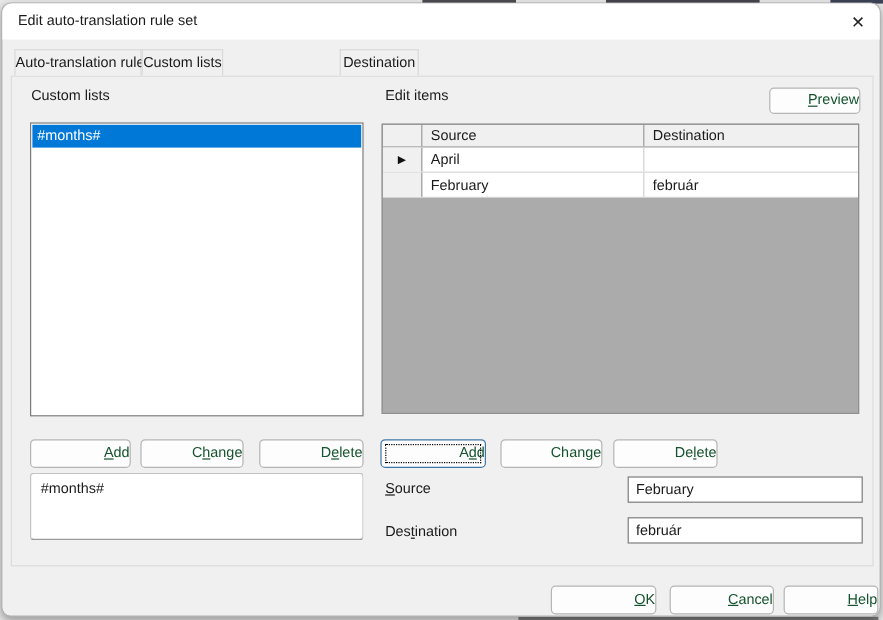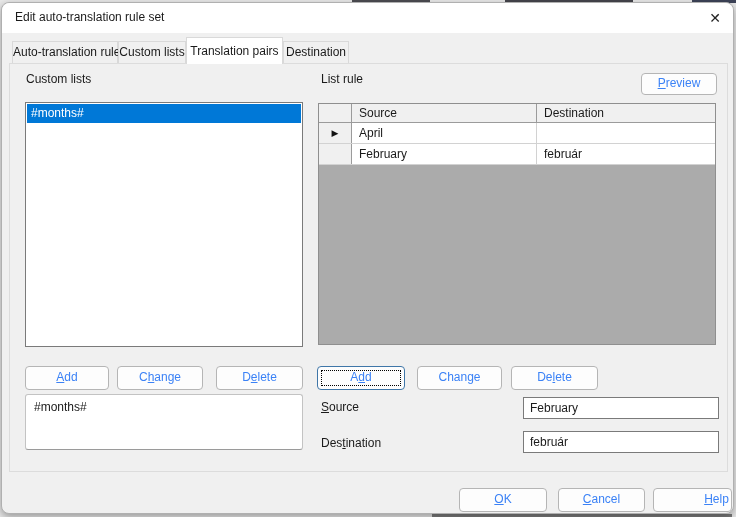--- a/index.html
+++ b/index.html
@@ -67,22 +67,22 @@
   .gr-sel {
     width: 33px; background: #f0f0f0; border-right: 1px solid #9b9b9b;
     text-align: center; line-height: 20px; font-size: 9px; color: #111;
   }
   .gr-src { width: 185px; border-right: 1px solid #d2d2d2; padding-left: 7px; line-height: 20px; }
   .gr-dst { flex: 1; padding-left: 7px; line-height: 20px; }
 
   .btn {
     position: absolute; height: 24px;
     background: #fdfdfd; border: 1px solid #b5b5b5; border-radius: 4px;
-    text-align: center; line-height: 21px; cursor: default; z-index: 3;
-    font-size: 12px; color: #3b82f6;
+    text-align: right; line-height: 21px; cursor: default; z-index: 3;
+    font-size: 12px; color: #14532d;
   }
   .btn.small { height: 22px; line-height: 19px; }
   .btn.focused {
     border-color: #3f76a8;
     outline: 1px dotted #000;
     outline-offset: -5px;
   }
 
   .tb {
     position: absolute; height: 22px; background: #ffffff;
@@ -105,38 +105,37 @@
 
 <div class="dialog">
 
   <div class="titlebar">
     <div class="title-text">Edit auto-translation rule set</div>
     <div class="close-btn">✕</div>
   </div>
 
   <div class="tab" style="left:10px;width:106px;">Auto-translation rules</div>
   <div class="tab" style="left:116px;width:68px;">Custom lists</div>
-  <div class="tab active" style="left:184px;width:97px;">Translation pairs</div>
   <div class="tab" style="left:281px;width:66px;">Destination</div>
 
   <div class="tabpage"></div>
 
   <div class="lbl" style="left:24px;top:69px;">Custom lists</div>
 
   <div class="listbox">
     <div class="lb-item selected">#months#</div>
   </div>
 
   <div class="btn" style="left:23px;top:363px;width:84px;"><u>A</u>dd</div>
   <div class="btn" style="left:115px;top:363px;width:86px;">C<u>h</u>ange</div>
   <div class="btn" style="left:214px;top:363px;width:87px;">D<u>e</u>lete</div>
 
   <div class="bigtb">#months#</div>
 
-  <div class="lbl" style="left:319px;top:69px;">List rule</div>
+  <div class="lbl" style="left:319px;top:69px;">Edit items</div>
 
   <div class="btn small" style="left:639px;top:70px;width:76px;"><u>P</u>review</div>
 
   <div class="grid">
     <div class="grid-header">
       <div class="gh-cell gh-sel"></div>
       <div class="gh-cell gh-src">Source</div>
       <div class="gh-cell gh-dst">Destination</div>
     </div>
     <div class="grid-row">

